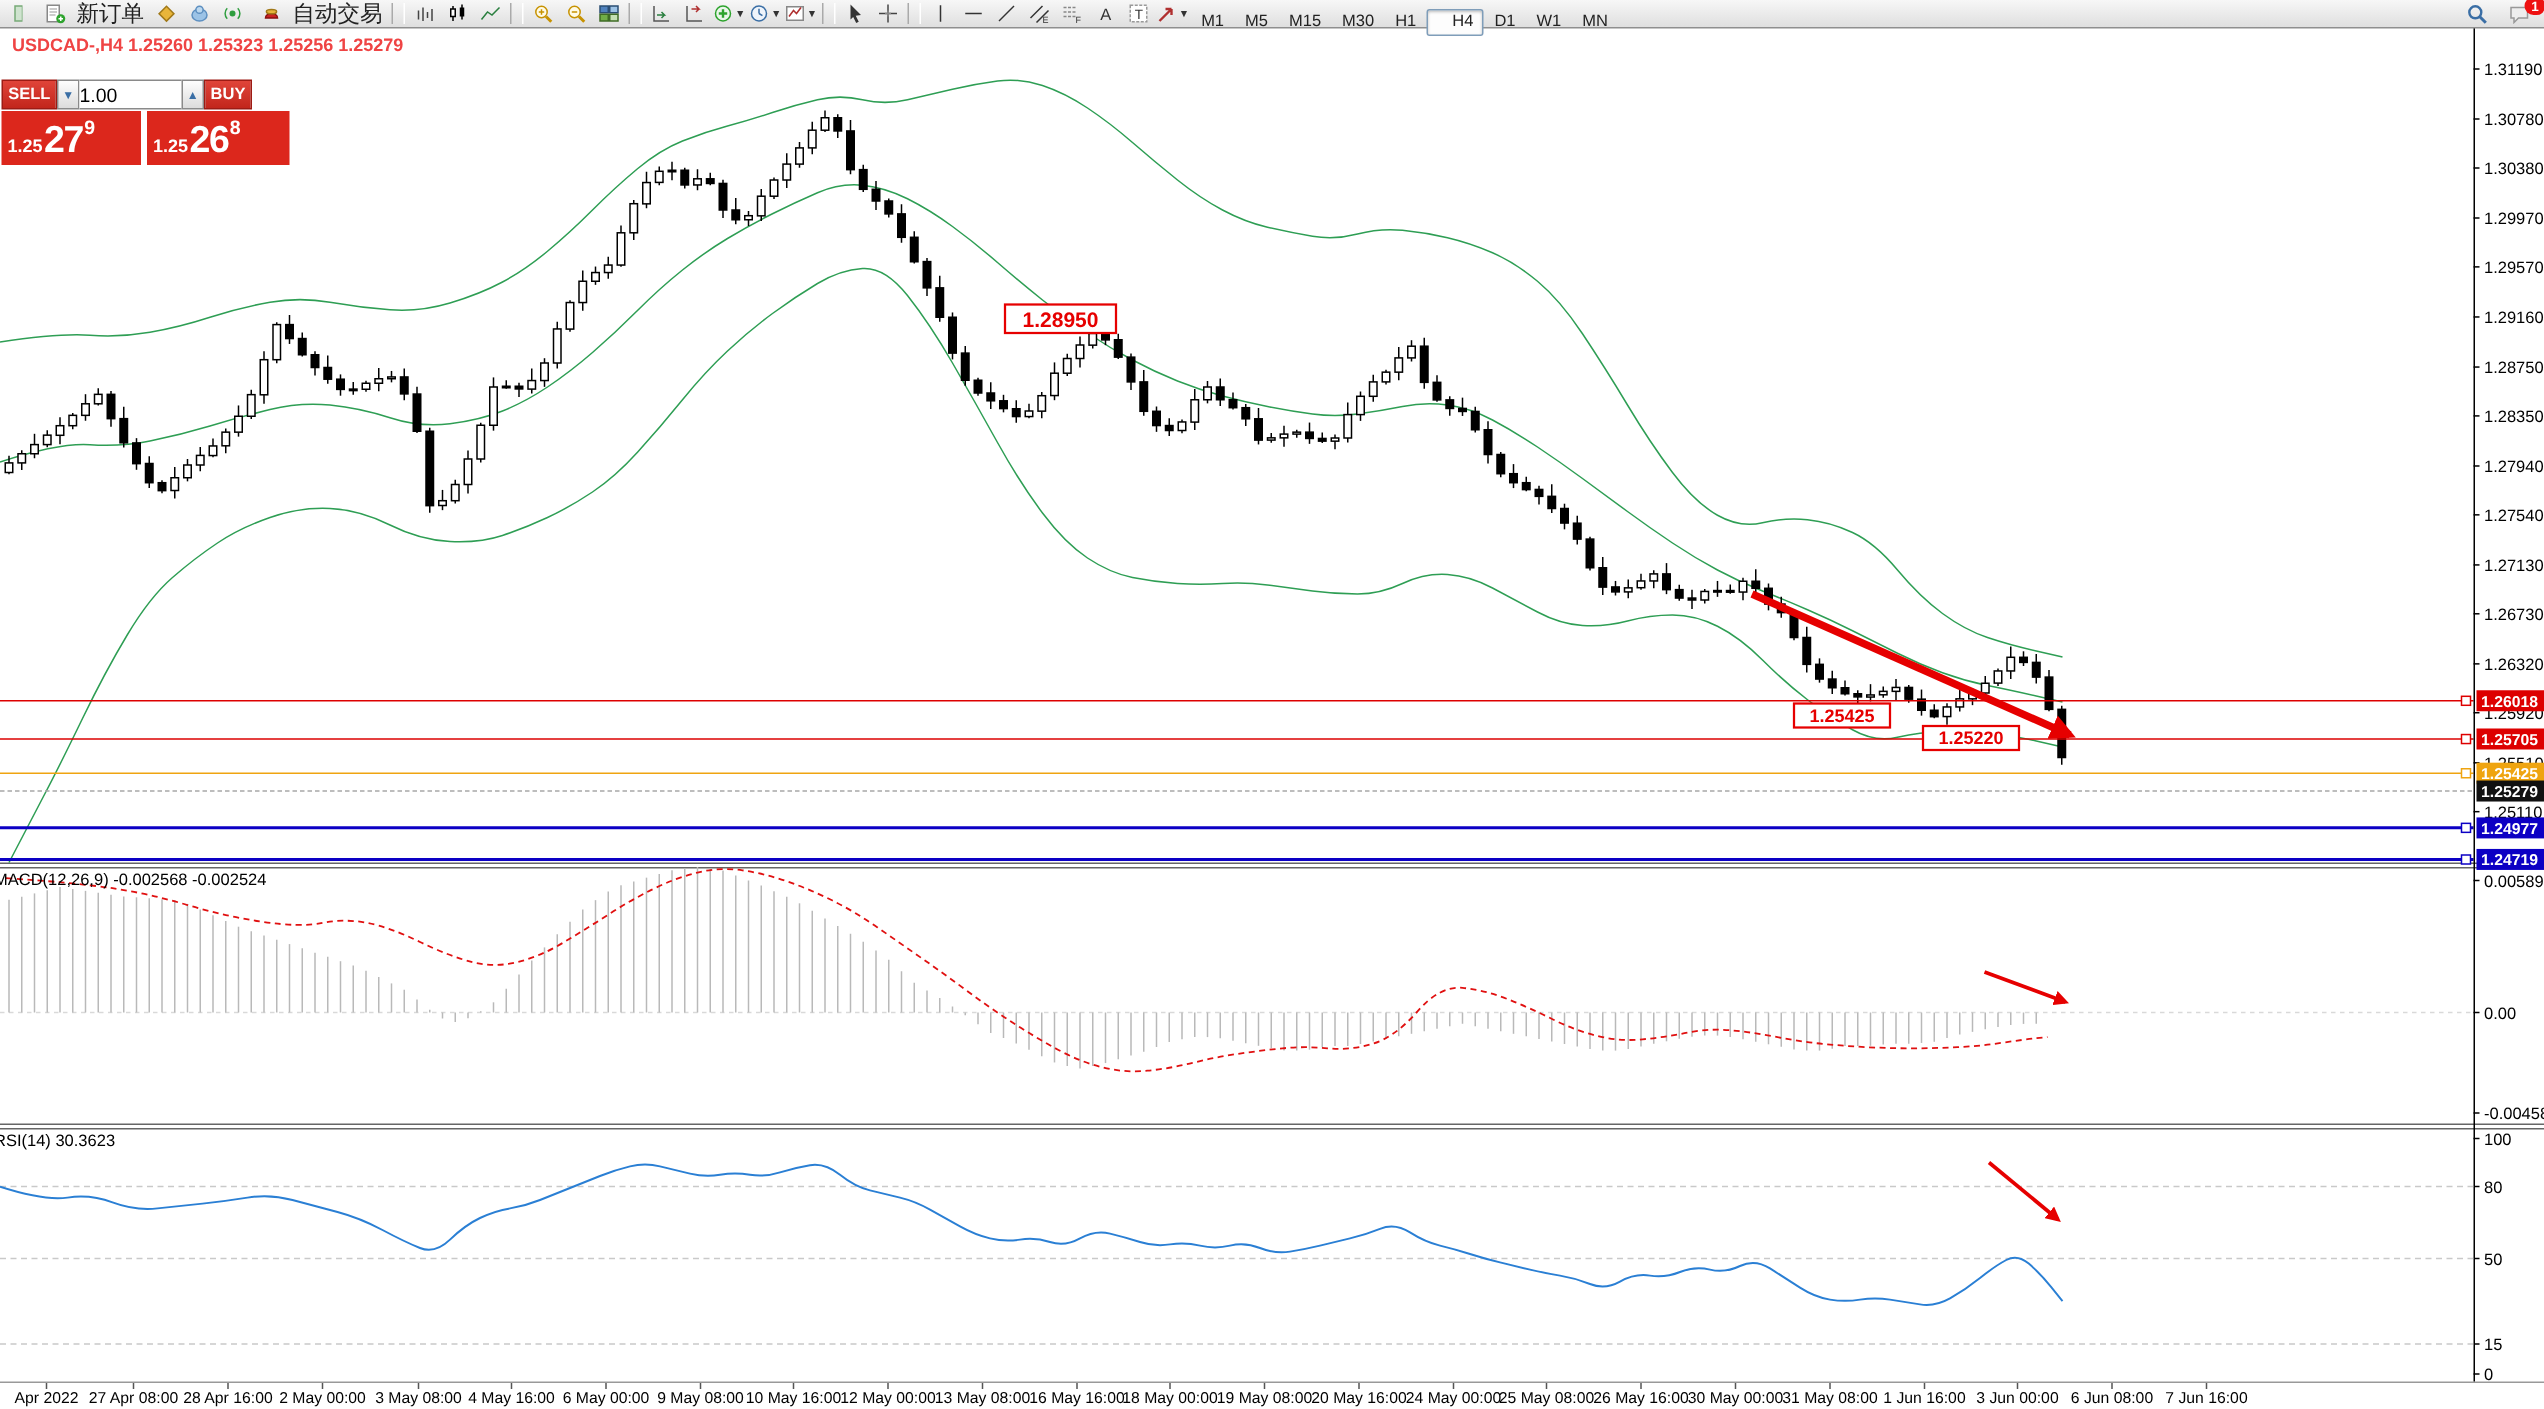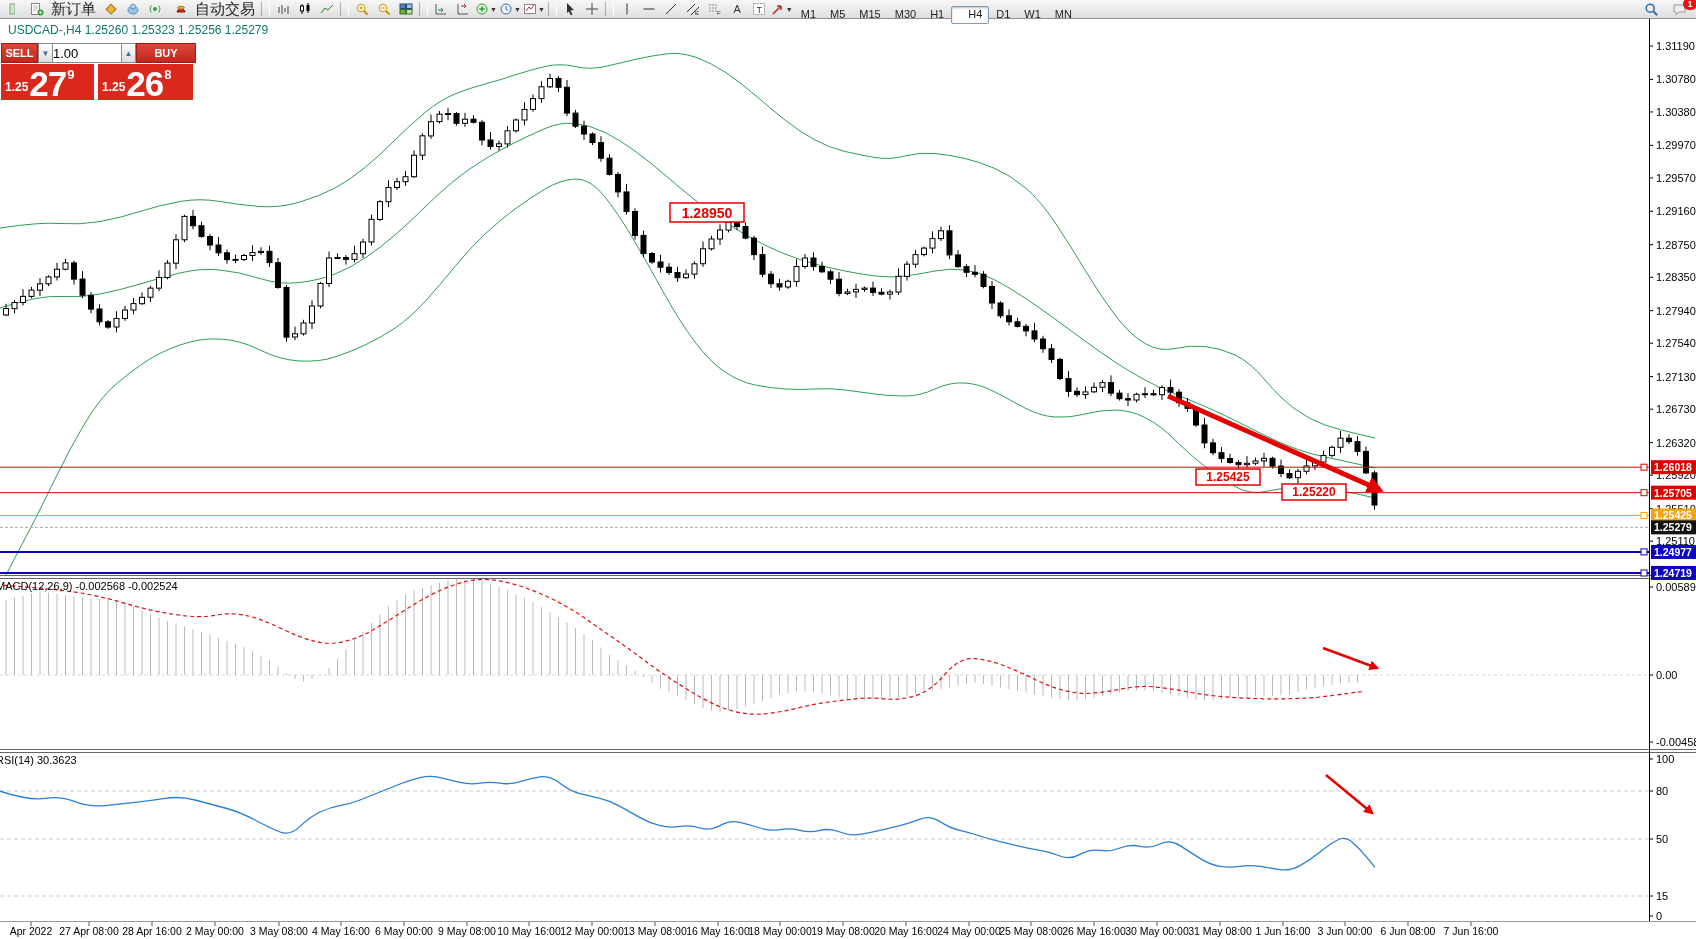--- a/index.html
+++ b/index.html
@@ -16,36 +16,36 @@
   .tbtn .lbl{font-size:15px;white-space:nowrap;}
   .tsep{width:7px;height:14px;margin:0 2px;border-left:1px solid #aaa;border-right:1px solid #fff;}
   .caret{font-size:7px;color:#333;margin-left:1px;}
   .tf{font-size:11px;color:#222;padding:1px 6px;height:14px;line-height:13px;border:1px solid transparent;border-radius:2px;margin-top:12px;}
   .tf.active{background:#fdfdfd;border:1px solid #7f9db9;box-shadow:inset 0 1px 2px rgba(0,0,0,.25);padding-left:16px;}
   .tb-right{margin-left:auto;display:flex;align-items:center;gap:6px;padding-right:6px;}
   .notif{position:relative;}
   .badge{position:absolute;top:-4px;right:-8px;background:#e11;color:#fff;font-size:9px;font-weight:bold;
     border-radius:7px;min-width:12px;height:12px;line-height:12px;text-align:center;padding:0 1px;}
   
-  .symbol-header{position:absolute;left:8px;top:23px;font-size:12px;font-weight:400;color:#0f766e;z-index:30;}
-  .trade-widget{position:absolute;left:1px;top:43px;z-index:30;width:196px;}
+  .symbol-header{position:absolute;left:8px;top:23px;font-size:12px;font-weight:700;color:#ef4444;z-index:30;}
+  .trade-widget{position:absolute;left:1px;top:53px;z-index:30;width:196px;}
   .tw-row1{display:flex;height:20px;}
   .btn-trade{border:1px solid #9d1b14;color:#fff;font-weight:bold;font-size:11px;
     background:linear-gradient(#e04439,#c2261c);padding:0;cursor:pointer;}
   .btn-sell{width:37px;}
-  .btn-buy{width:60px;}
+  .btn-buy{width:32px;}
   .vol{display:flex;height:20px;box-sizing:border-box;}
   .vbtn{width:15px;height:20px;box-sizing:border-box;border:1px solid #8a8a8a;background:linear-gradient(#fefefe,#dcdcdc);
     font-size:8px;color:#3a6ea5;display:inline-flex;align-items:center;justify-content:center;cursor:pointer;}
   .vol input{width:68px;height:20px;box-sizing:border-box;border:1px solid #8a8a8a;border-left:none;border-right:none;
     text-align:left;font-size:13px;padding:0 6px 0 0;font-family:"Liberation Sans",sans-serif;}
   .tw-row2{display:flex;gap:4px;margin-top:1px;}
   .px{background:#dc271c;color:#fff;height:36px;display:flex;align-items:flex-end;padding:1px 4px 2px 4px;box-sizing:border-box;}
   .px .small{font-size:12px;font-weight:bold;margin:0 1px 4px 0;}
-  .px .big{font-size:35px;font-weight:bold;line-height:29px;letter-spacing:-1px;}
+  .px .big{font-size:25px;font-weight:bold;line-height:29px;letter-spacing:-1px;}
   .px .sup{font-size:13px;font-weight:bold;margin:0 0 16px 1px;}
   .px-sell{width:93px;}
   .px-buy{width:95px;}
   svg text{font-family:"Liberation Sans","DejaVu Sans",sans-serif;}
 </style>
 </head>
 <body>
 
 <div class="stage">
   <div class="toolbar" id="toolbar">

